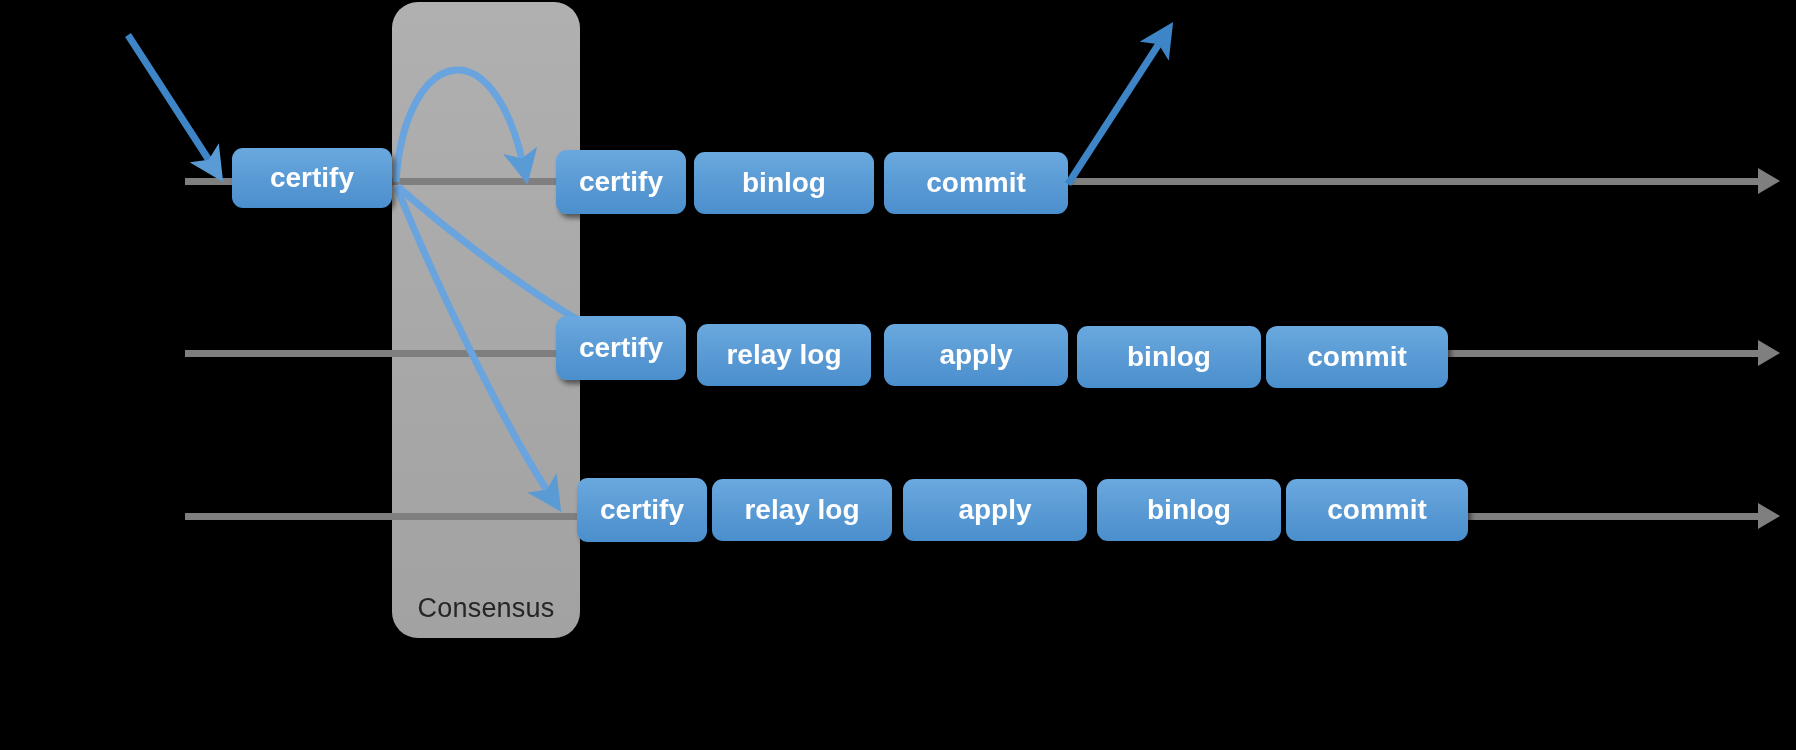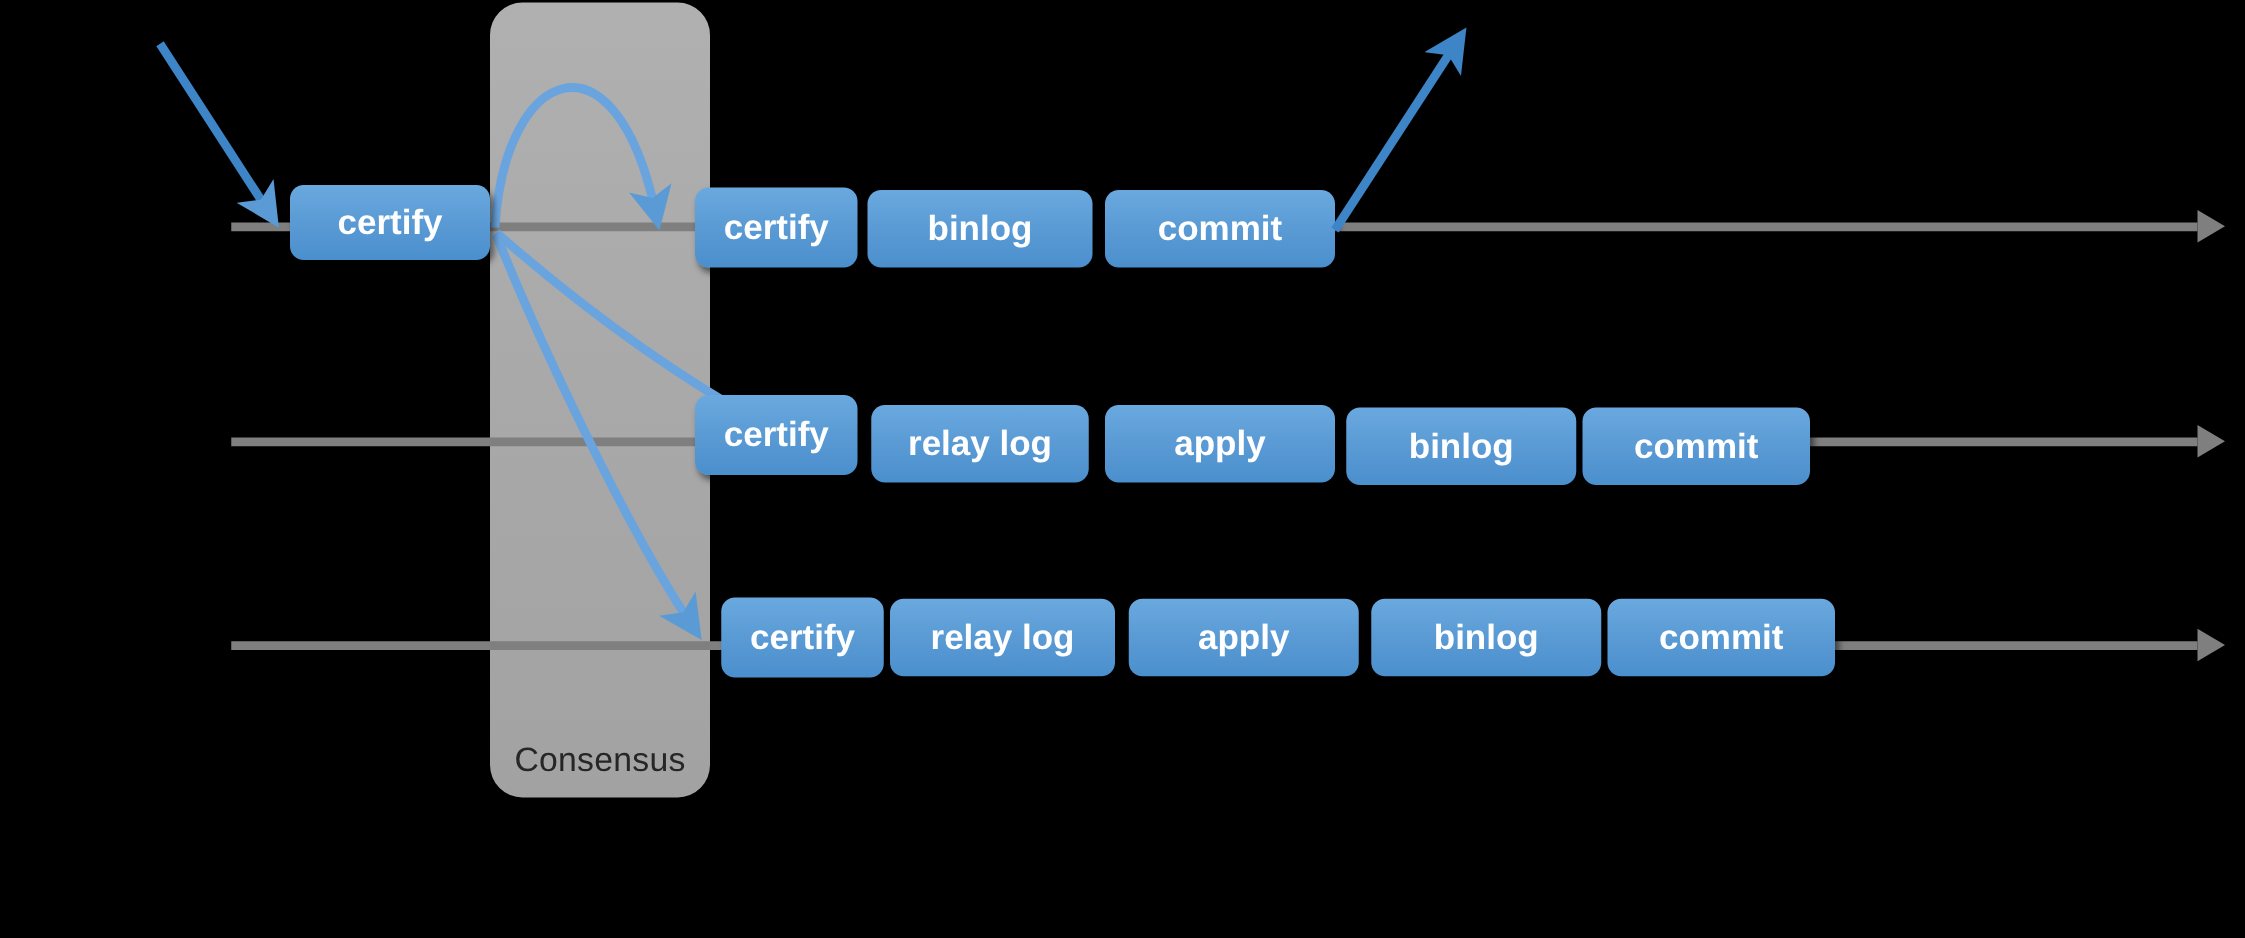--- a/index.html
+++ b/index.html
@@ -82,21 +82,21 @@
     z-index: 3;
     pointer-events: none;
   }
   .arrow-layer.front { z-index: 6; }
 </style>
 </head>
 <body>
 
 <div id="canvas">
 
-  <div class="consensus-panel" style="left:392px; top:2px; width:176px; height:636px;">
+  <div class="consensus-panel" style="left:392px; top:2px; width:176px; height:636px;padding-left:12px;">
     <div class="consensus-label">Consensus</div>
   </div>
 
   <div class="timeline" style="left:185px; top:178px; width:207px;"></div>
   <div class="timeline" style="left:392px; top:178px; width:176px;"></div>
   <div class="timeline" style="left:1068px; top:178px; width:690px;"></div>
   <div class="timeline-head" style="left:1758px; top:168px;"></div>
 
   <div class="timeline" style="left:185px; top:350px; width:207px;"></div>
   <div class="timeline" style="left:392px; top:350px; width:176px;"></div>

